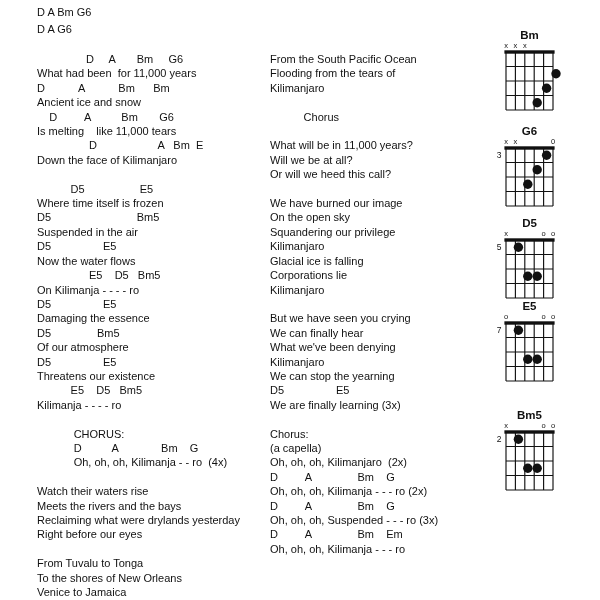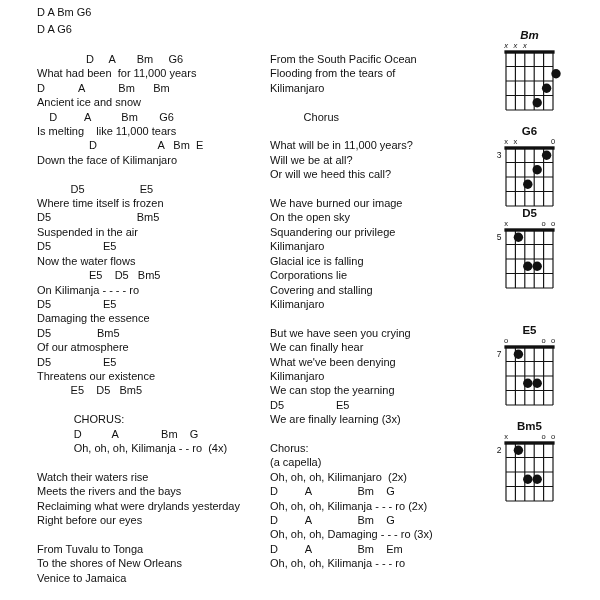--- a/index.html
+++ b/index.html
@@ -13,25 +13,25 @@
     font-size:11px;
   }
   .textcol{position:absolute;}
   #header-block{left:37px;top:4px;line-height:16.5px;}
   #header-block .line{min-height:16.5px;}
   #col1{left:37px;top:52px;line-height:14.4px;}
   #col2{left:270px;top:52px;line-height:14.4px;}
   .line{min-height:14.4px;white-space:pre;}
   .italic{}
   .diagram{position:absolute;left:492px;width:84px;height:84px;}
-  #diag-0{top:29px;font-style:italic;}
+  #diag-0{top:29px;}
   #diag-1{top:125px;}
-  #diag-2{top:207px;}
-  #diag-3{top:324px;}
-  #diag-4{top:420px;text-decoration:underline;}
+  #diag-2{top:217px;}
+  #diag-3{top:300px;}
+  #diag-4{top:409px;text-decoration:underline;}
   .diagram svg{display:block;}
 </style>
 </head>
 <body>
 
 <div id="page">
   <div id="header-block" class="textcol">
       <div class="line">D A Bm G6</div>
       <div class="line">D A G6</div>
     </div>
@@ -53,20 +53,21 @@
       <div class="line">Now the water flows</div>
       <div class="line">                 E5    D5   Bm5</div>
       <div class="line">On Kilimanja - - - - ro</div>
       <div class="line">D5                 E5</div>
       <div class="line">Damaging the essence</div>
       <div class="line">D5               Bm5</div>
       <div class="line">Of our atmosphere</div>
       <div class="line">D5                 E5</div>
       <div class="line">Threatens our existence</div>
       <div class="line">           E5    D5   Bm5</div>
+      <div class="line">Kilimanja - - - - ro</div>
       <div class="line">&nbsp;</div>
       <div class="line">            CHORUS:</div>
       <div class="line">            D          A              Bm    G</div>
       <div class="line">            Oh, oh, oh, Kilimanja - - ro  (4x)</div>
       <div class="line">&nbsp;</div>
       <div class="line">Watch their waters rise</div>
       <div class="line">Meets the rivers and the bays</div>
       <div class="line">Reclaiming what were drylands yesterday</div>
       <div class="line">Right before our eyes</div>
       <div class="line">&nbsp;</div>
@@ -84,38 +85,37 @@
       <div class="line">What will be in 11,000 years?</div>
       <div class="line">Will we be at all?</div>
       <div class="line">Or will we heed this call?</div>
       <div class="line">&nbsp;</div>
       <div class="line">We have burned our image</div>
       <div class="line">On the open sky</div>
       <div class="line">Squandering our privilege</div>
       <div class="line">Kilimanjaro</div>
       <div class="line">Glacial ice is falling</div>
       <div class="line">Corporations lie</div>
-      <div class="line">Covering and stalling</div>
       <div class="line">Kilimanjaro</div>
       <div class="line">&nbsp;</div>
       <div class="line">But we have seen you crying</div>
       <div class="line">We can finally hear</div>
       <div class="line">What we've been denying</div>
       <div class="line">Kilimanjaro</div>
       <div class="line">We can stop the yearning</div>
       <div class="line">D5                 E5</div>
       <div class="line">We are finally learning (3x)</div>
       <div class="line">&nbsp;</div>
       <div class="line">Chorus:</div>
       <div class="line italic">(a capella)</div>
       <div class="line">Oh, oh, oh, Kilimanjaro  (2x)</div>
       <div class="line">D         A               Bm    G</div>
       <div class="line">Oh, oh, oh, Kilimanja - - - ro (2x)</div>
       <div class="line">D         A               Bm    G</div>
-      <div class="line">Oh, oh, oh, Damaging - - - ro (3x)</div>
+      <div class="line">Oh, oh, oh, Suspended - - - ro (3x)</div>
       <div class="line">D         A               Bm    Em</div>
       <div class="line">Oh, oh, oh, Kilimanja - - - ro</div>
     </div>
   <div id="diagrams">
       <div class="diagram" id="diag-0">
         <svg width="84" height="84" viewBox="0 0 84 84">
           <text x="37.5" y="10" text-anchor="middle" font-size="11.5" font-weight="bold" fill="#111" font-family="&quot;Liberation Sans&quot;, sans-serif">Bm</text>
           <text x="14" y="19" text-anchor="middle" font-size="7.5" fill="#111" font-family="&quot;Liberation Sans&quot;, sans-serif">x</text>
           <text x="23.4" y="19" text-anchor="middle" font-size="7.5" fill="#111" font-family="&quot;Liberation Sans&quot;, sans-serif">x</text>
           <text x="32.8" y="19" text-anchor="middle" font-size="7.5" fill="#111" font-family="&quot;Liberation Sans&quot;, sans-serif">x</text>

